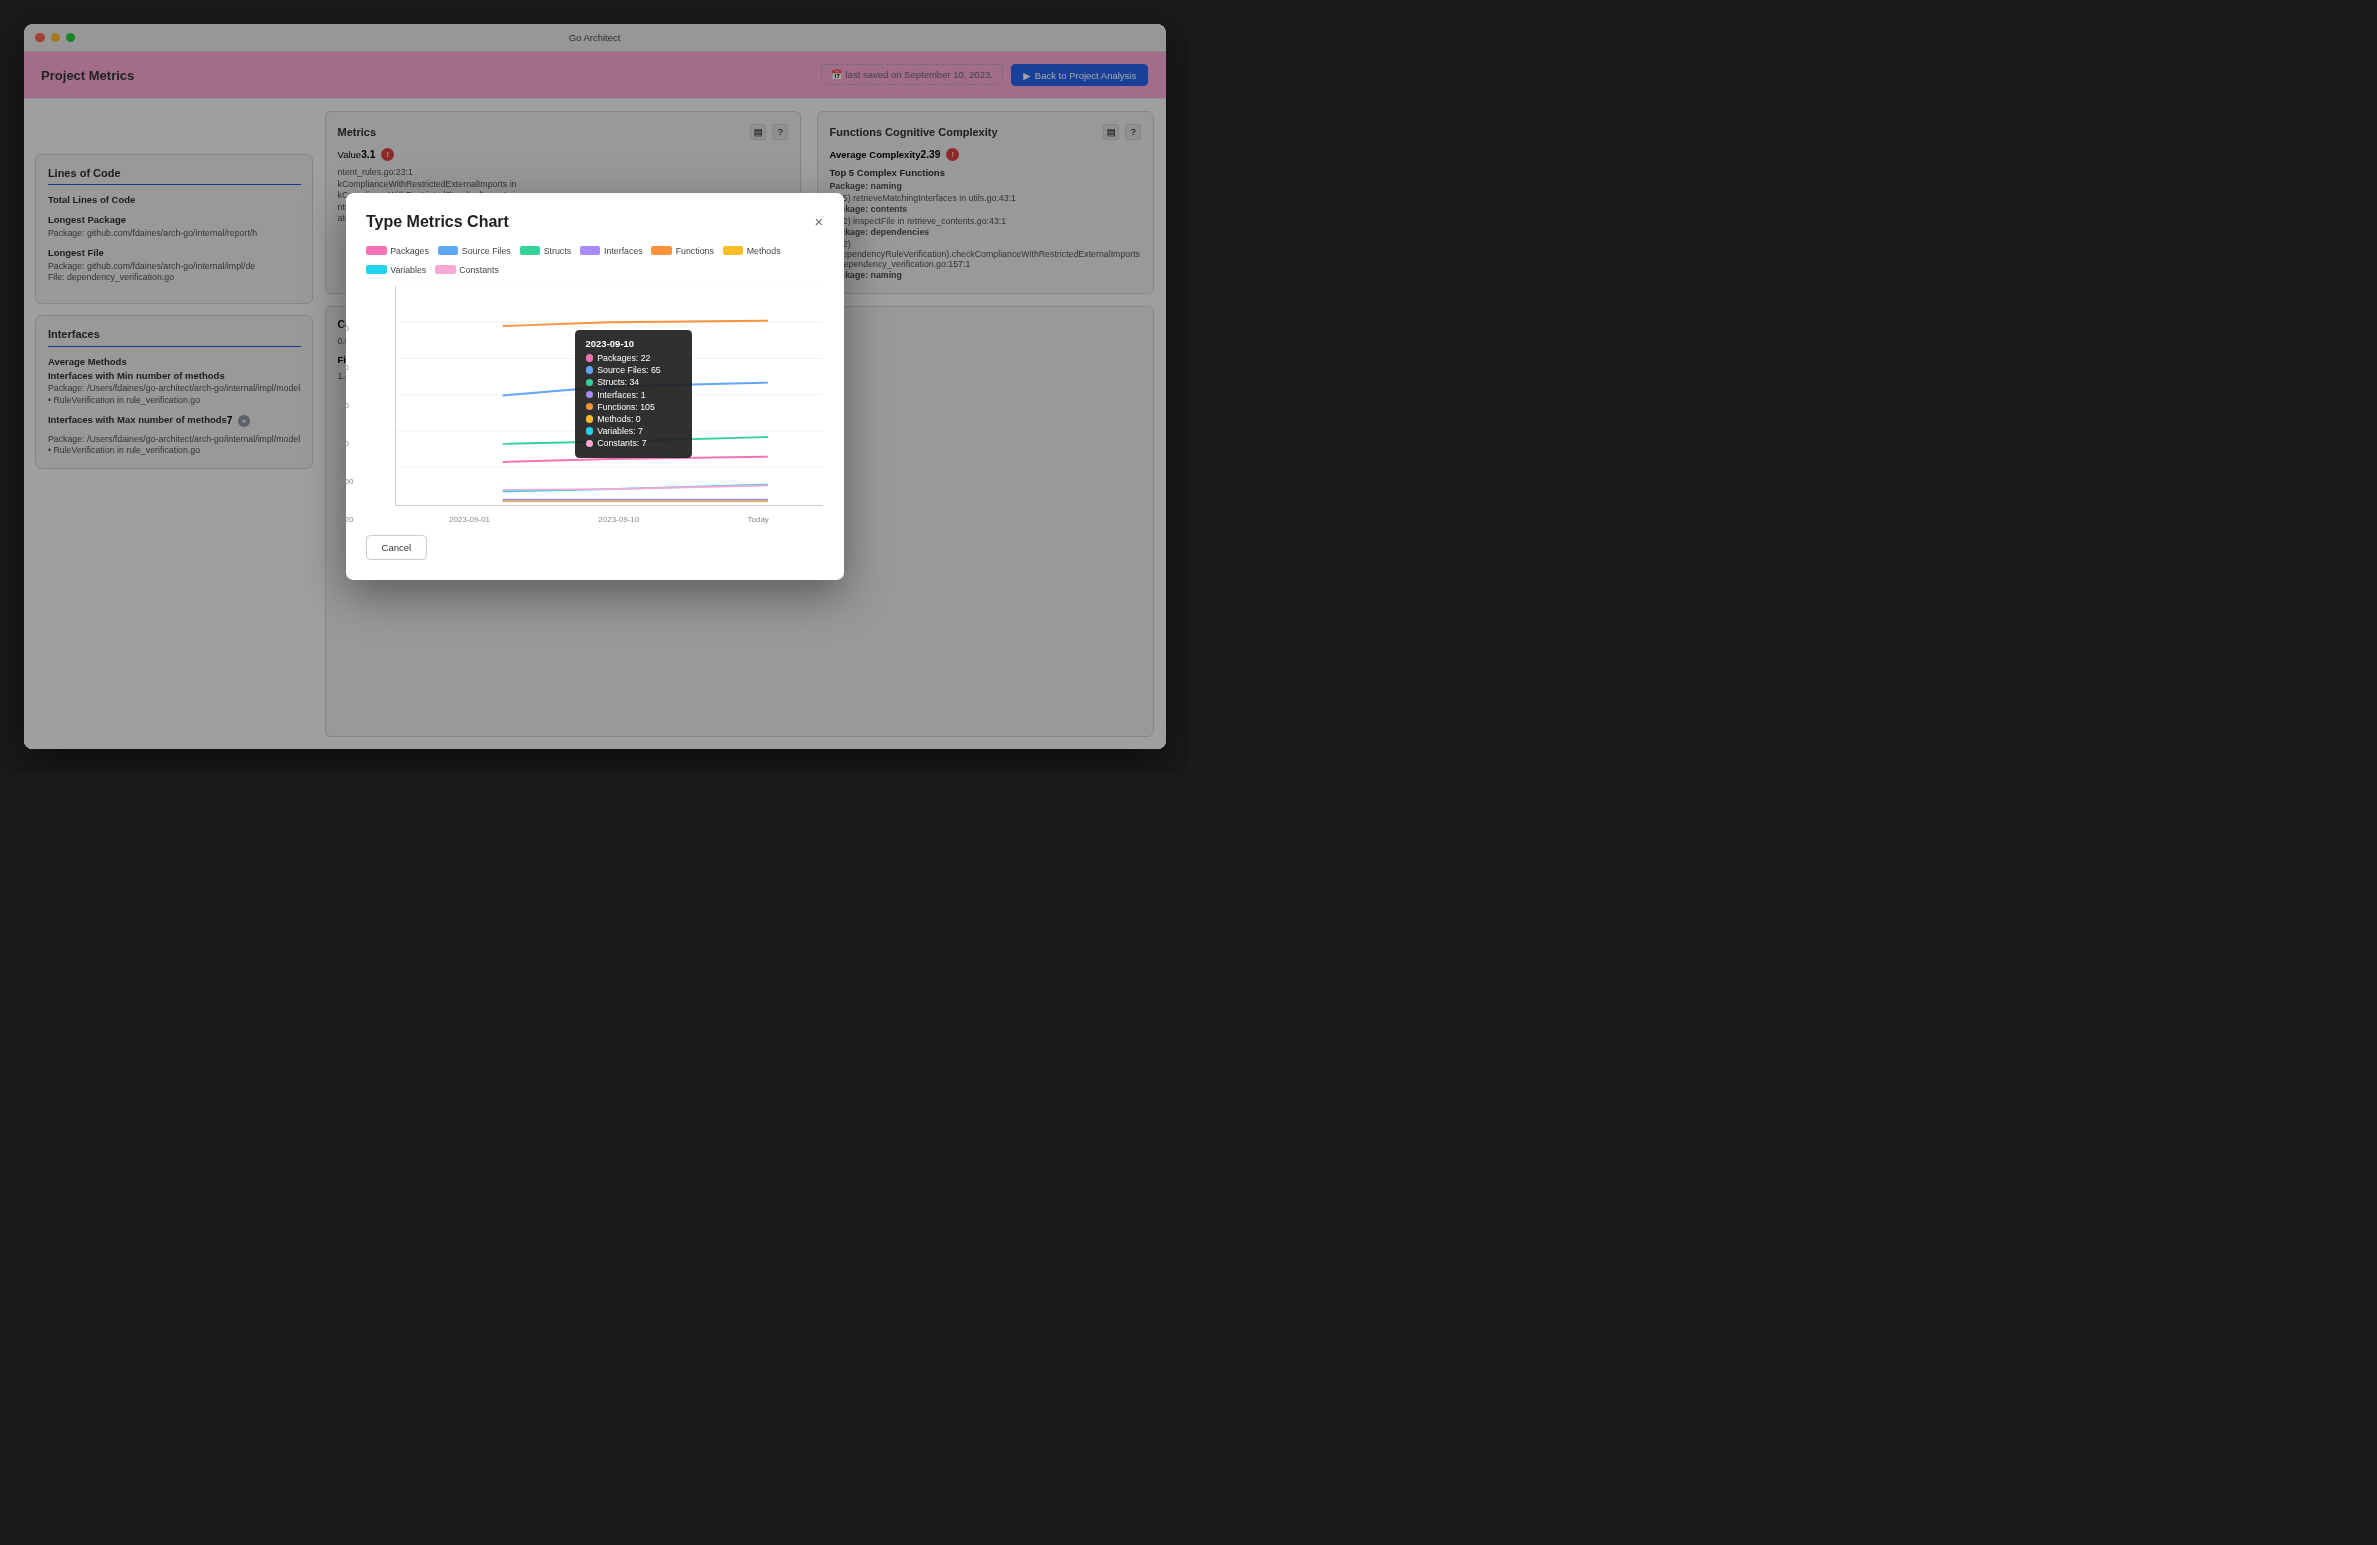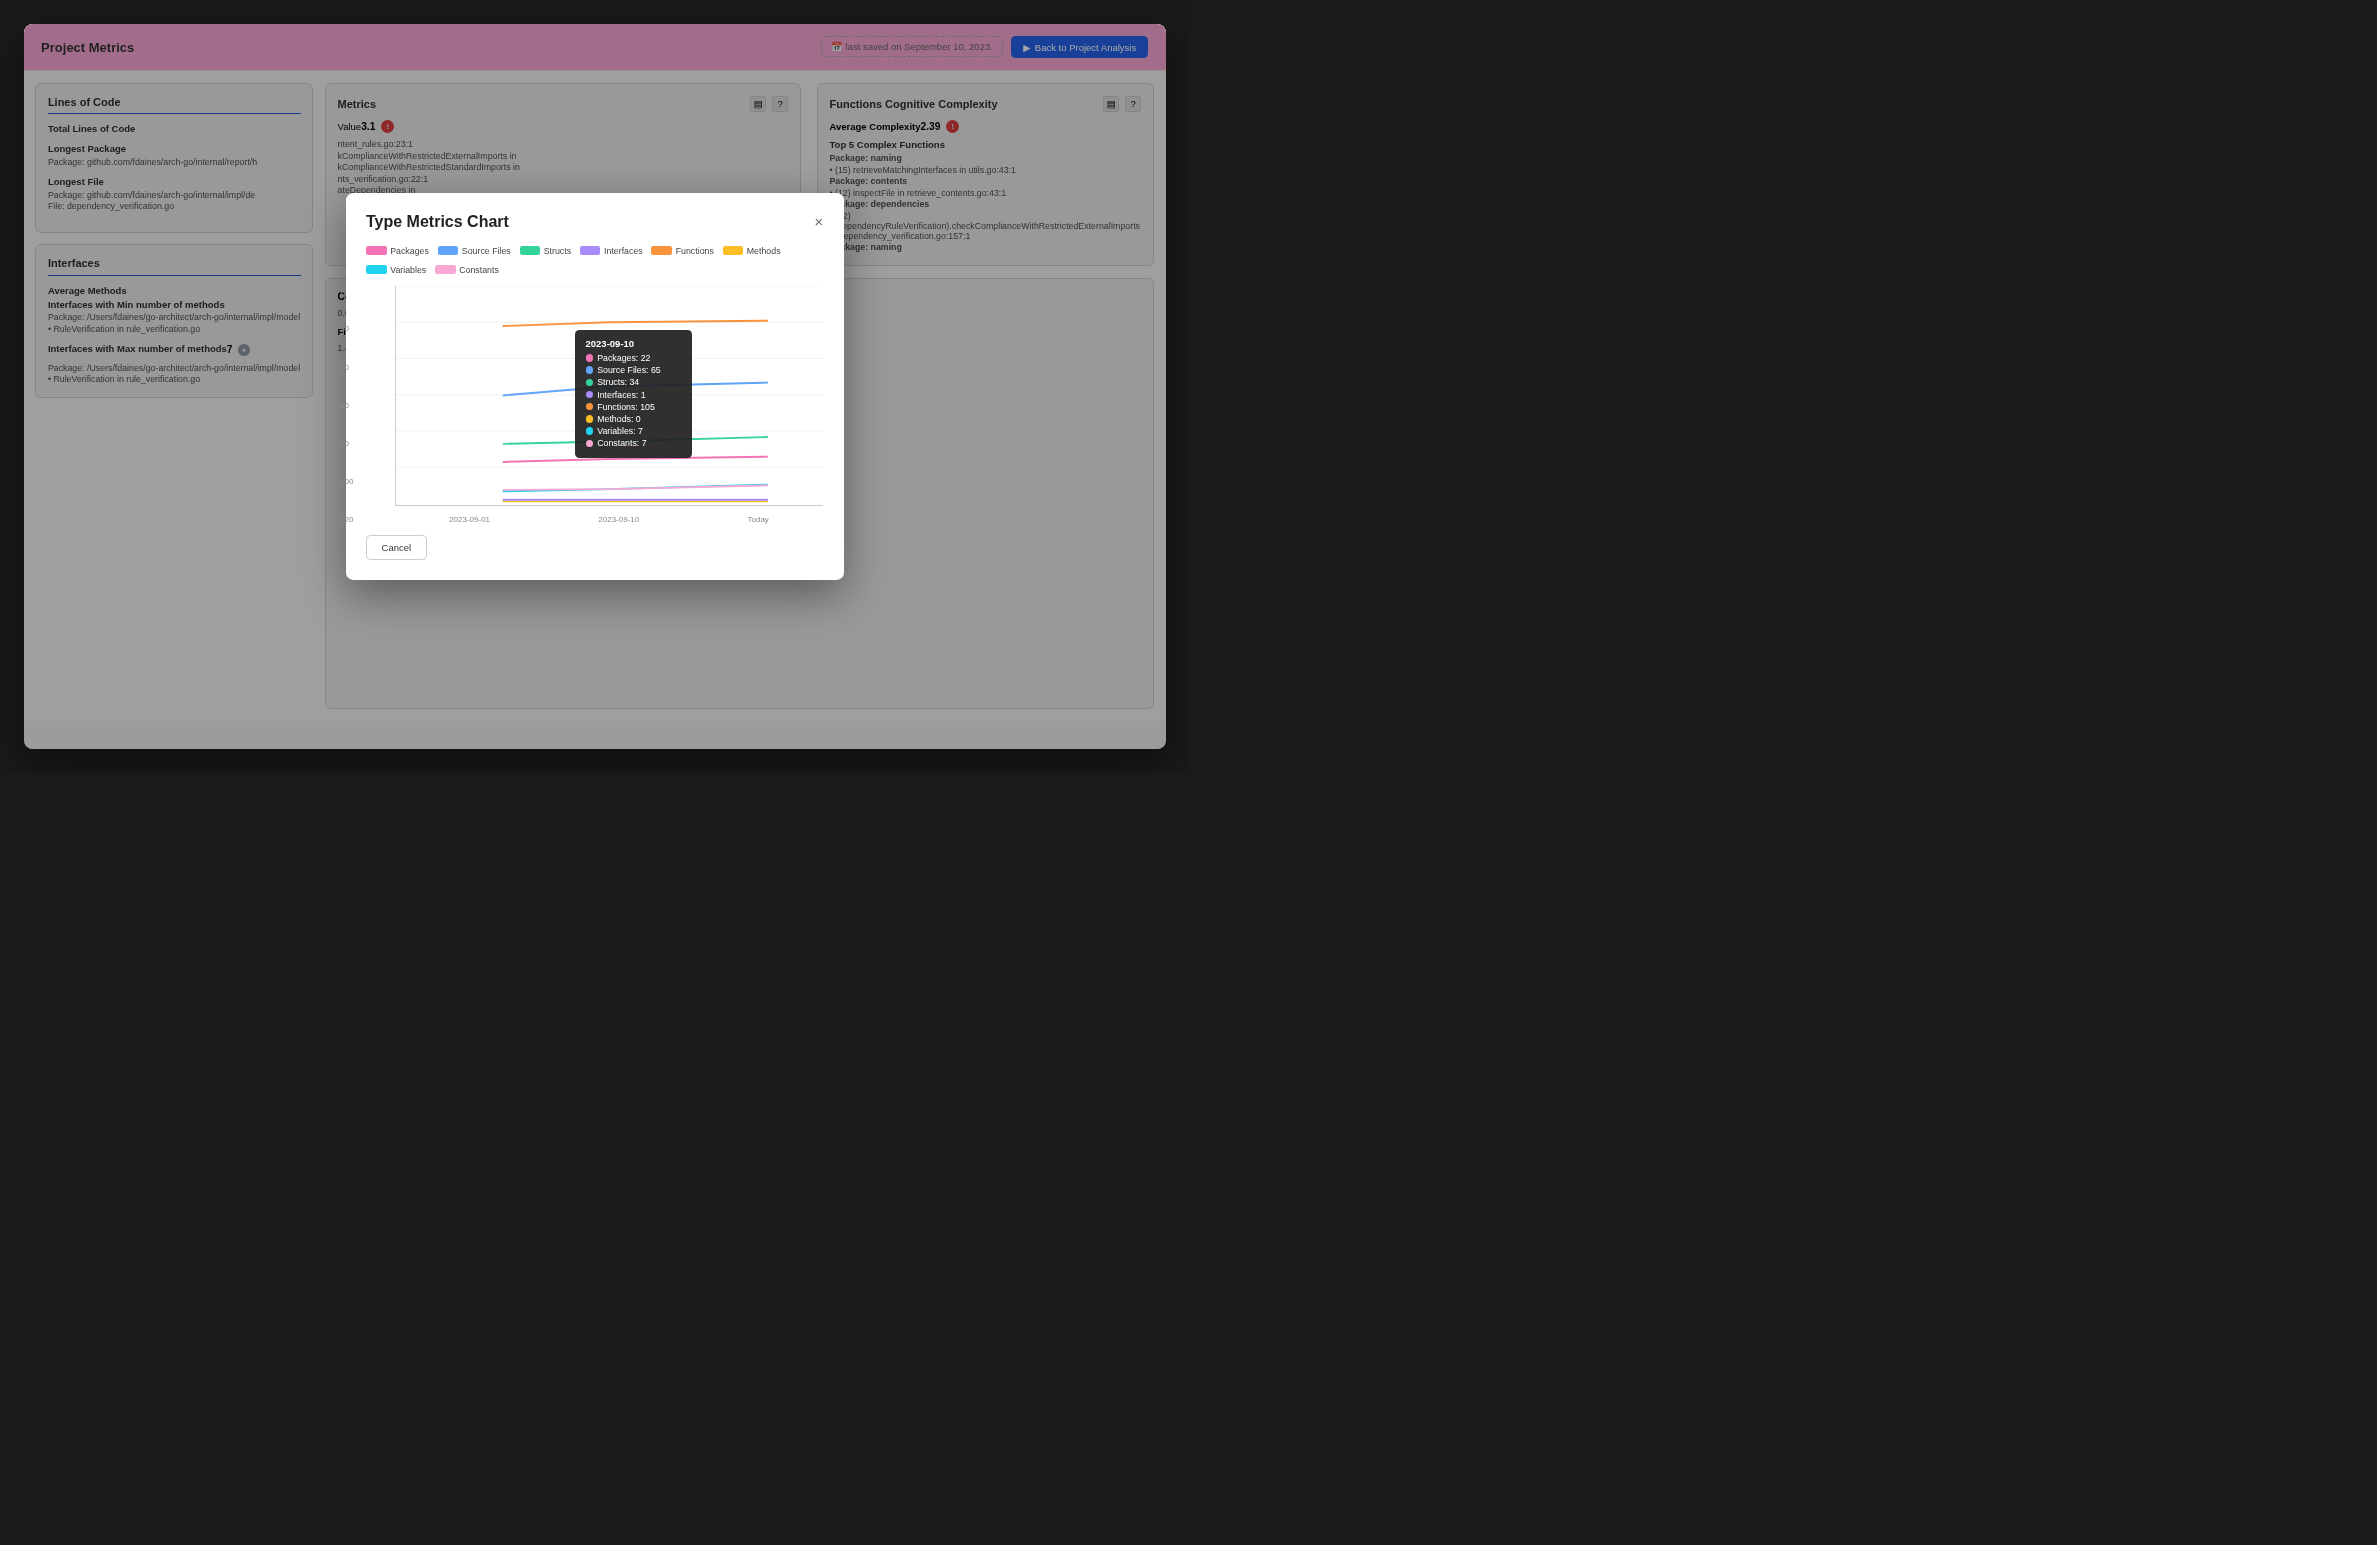--- a/index.html
+++ b/index.html
@@ -103,20 +103,21 @@
       gap: 11.7px;
       overflow: hidden;
       filter: blur(0.7px) brightness(0.92);
     }
     .left-col {
       display: flex;
       flex-direction: column;
       gap: 11.7px;
       width: 278px;
       flex-shrink: 0;
+      margin-top: 43px;
     }
     .card {
       background: #fff;
       border-radius: 5.9px;
       padding: 11.7px;
       border: 0.7px solid #e0e0e0;
     }
     .card-title {
       font-size: 11px;
       font-weight: 600;
@@ -330,20 +331,28 @@
       font-size: 9.5px;
       cursor: pointer;
       color: #333;
     }
   </style>
 </head>
 <body>
 
 <div class="window">
 
+  <div class="titlebar">
+    <div class="traffic-lights">
+      <div class="traffic-light tl-red"></div>
+      <div class="traffic-light tl-yellow"></div>
+      <div class="traffic-light tl-green"></div>
+    </div>
+    <span class="titlebar-title">Go Architect</span>
+  </div>
 
   <div class="app-body">
 
     <div class="app-header">
       <span class="page-title-text">Project Metrics</span>
       <div class="header-right">
         <span class="saved-notice">
           📅 <span>last saved on September 10, 2023.</span>
         </span>
         <button class="back-btn">

